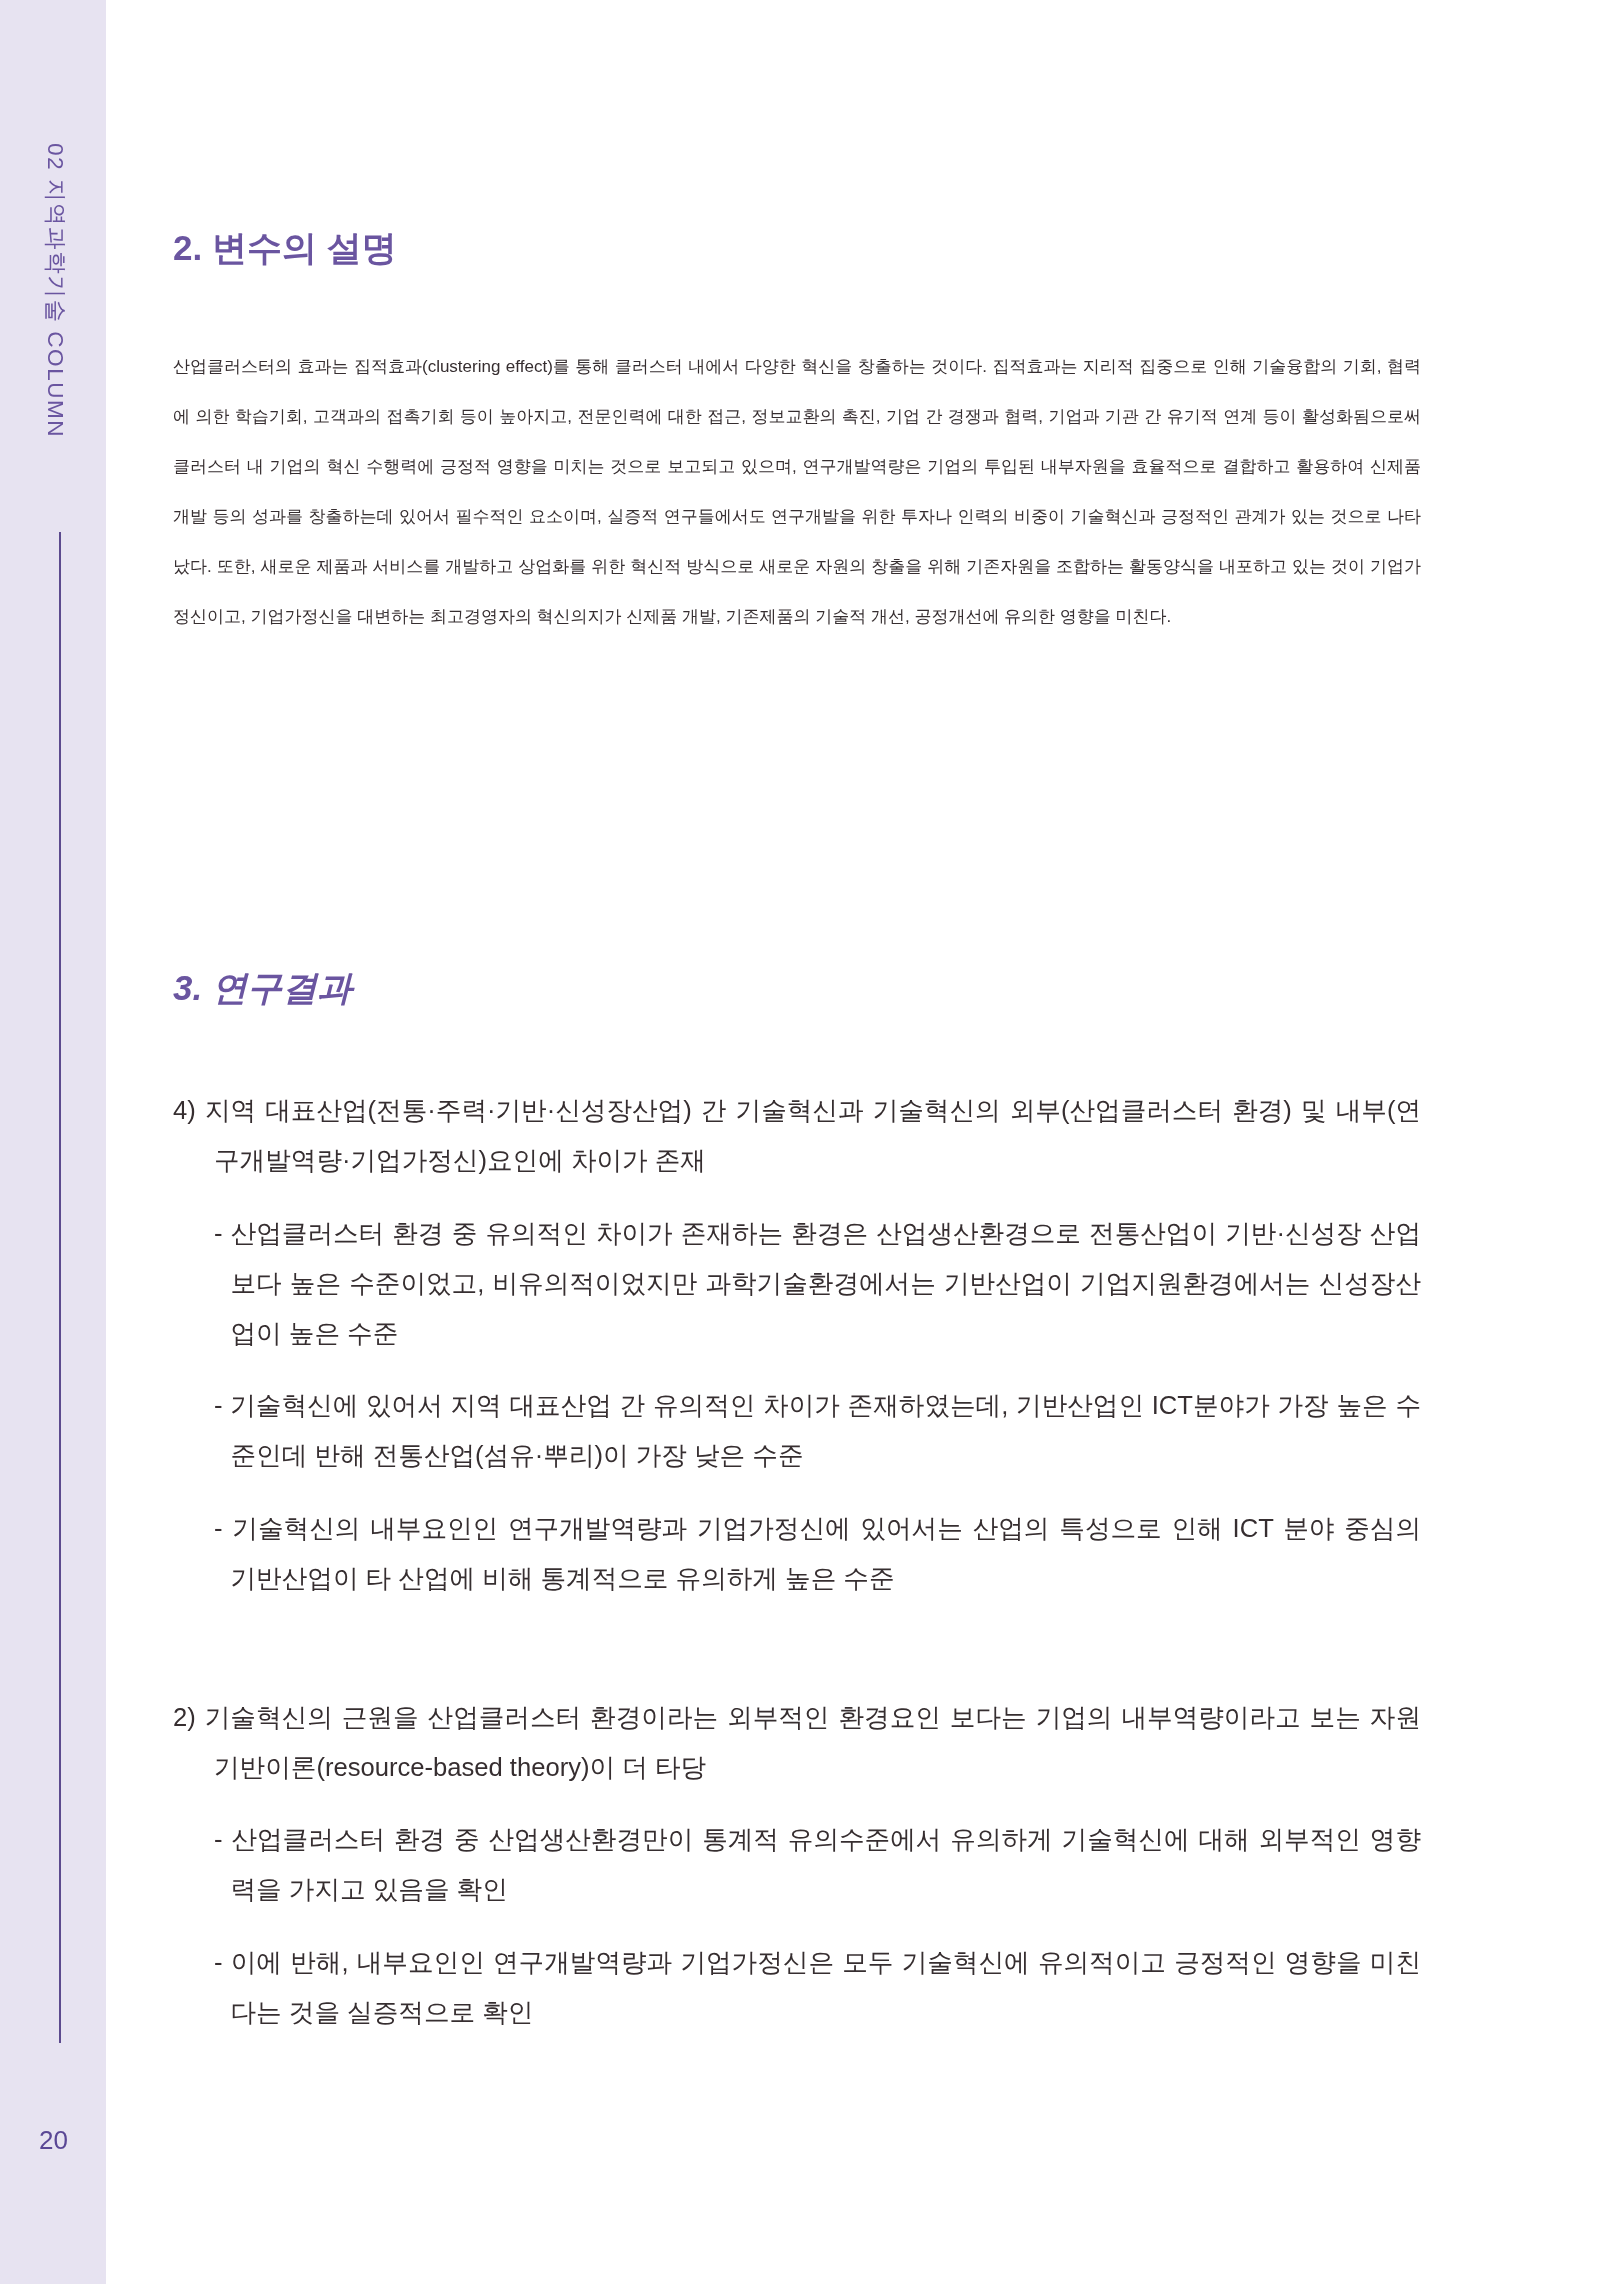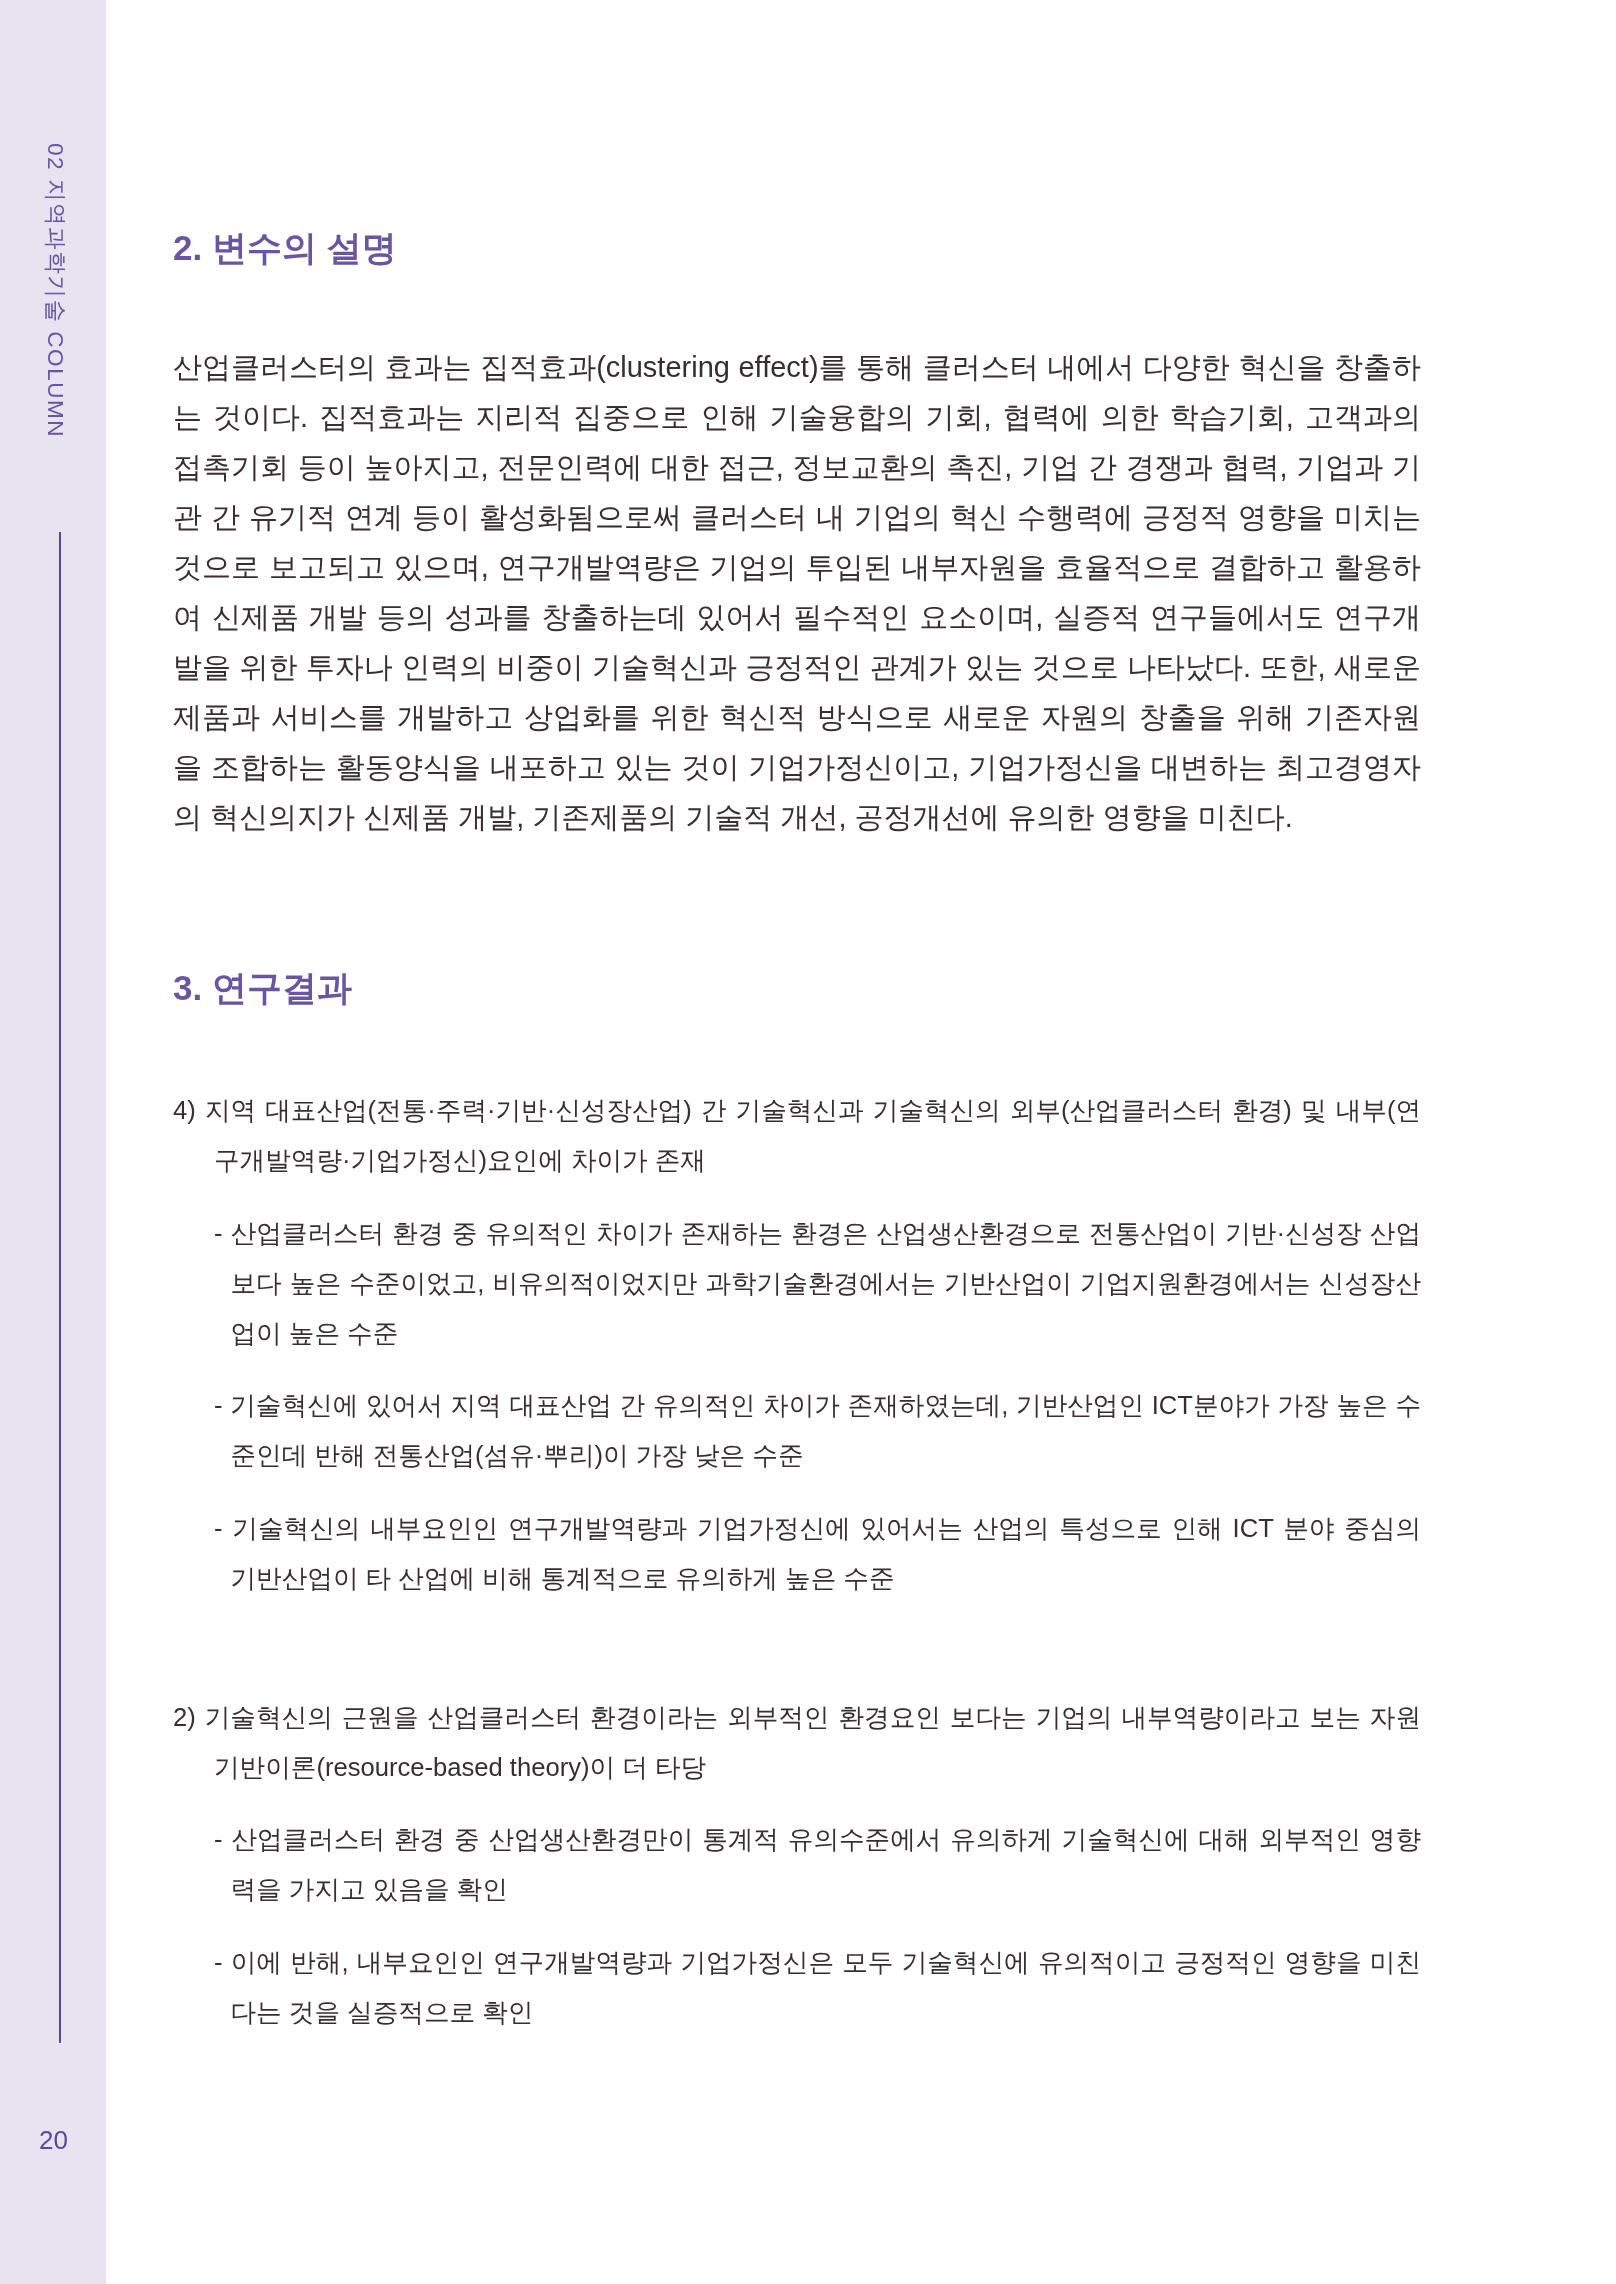--- a/index.html
+++ b/index.html
@@ -61,29 +61,29 @@
     position: absolute;
     left: 0;
     margin: 0;
     font-size: 35px;
     line-height: 41px;
     font-weight: 700;
     color: #6a55a0;
     white-space: nowrap;
   }
   .heading-variables { top: 221px; margin-top: 6px; }
-  .heading-results  { top: 967px; }
+  .heading-results  { top: 967px; font-style: italic; }
 
   .body-paragraph {
     position: absolute;
     left: 0;
     top: 342px;
     width: 1248px;
     margin: 0;
-    font-size: 29px;
+    font-size: 17px;
     line-height: 50px;
     text-align: justify;
     color: #362e30;
   }
 
   .results-list {
     position: absolute;
     left: 0;
     top: 1085px;
     width: 1248px;

